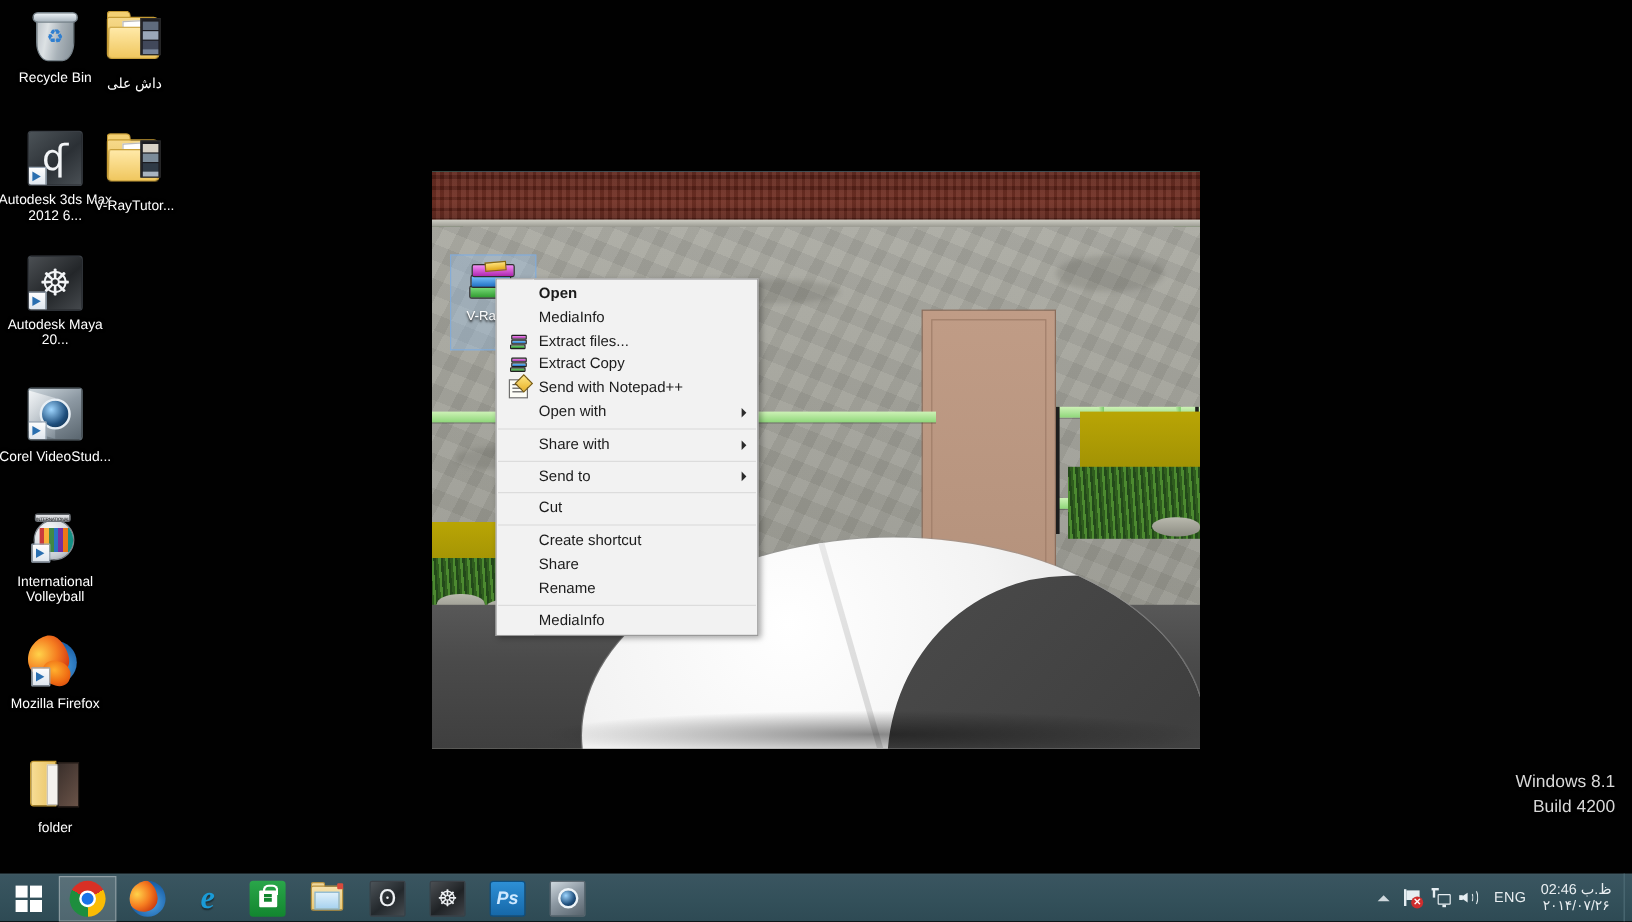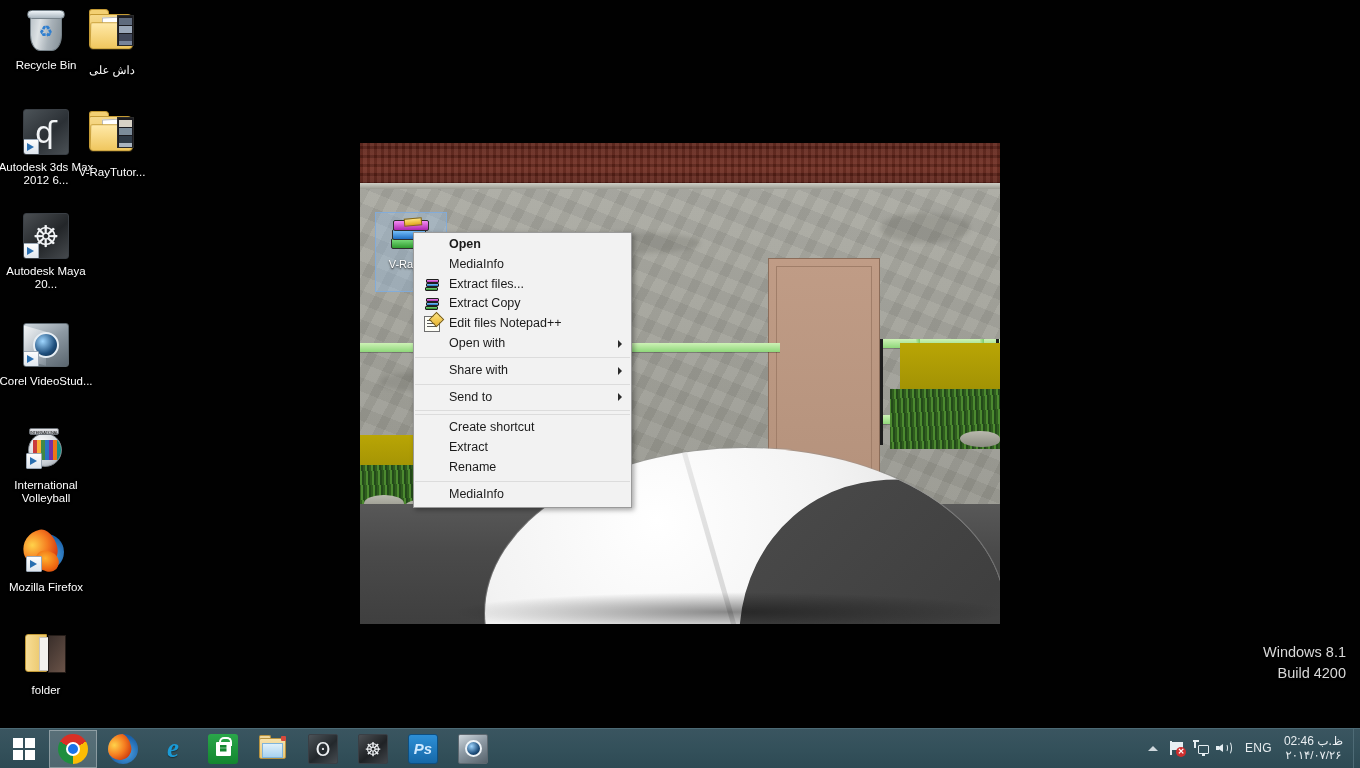--- a/index.html
+++ b/index.html
@@ -757,48 +757,51 @@
           <i class="m1"></i>
           <i class="m2"></i>
           <i class="m3"></i>
         </span>
       <span>Extract Copy</span>
     </div>
 
 
     <div class="ctx-item">
       <span class="ctx-icon mini-npp"></span>
-      <span>Edit files Notepad++</span>
+      <span>Send with Notepad++</span>
     </div>
 
     <div class="ctx-item">
       <span>Open with</span>
       <span class="ctx-arrow"></span>
     </div>
     <div class="ctx-sep"></div>
 
     <div class="ctx-item">
       <span>Share with</span>
       <span class="ctx-arrow"></span>
     </div>
     <div class="ctx-sep"></div>
 
     <div class="ctx-item">
       <span>Send to</span>
       <span class="ctx-arrow"></span>
     </div>
     <div class="ctx-sep"></div>
 
+    <div class="ctx-item">
+      <span>Cut</span>
+    </div>
     <div class="ctx-sep"></div>
 
     <div class="ctx-item">
       <span>Create shortcut</span>
     </div>
     <div class="ctx-item">
-      <span>Extract</span>
+      <span>Share</span>
     </div>
     <div class="ctx-item">
       <span>Rename</span>
     </div>
     <div class="ctx-sep"></div>
 
     <div class="ctx-item">
       <span>MediaInfo</span>
     </div>
   </div>

